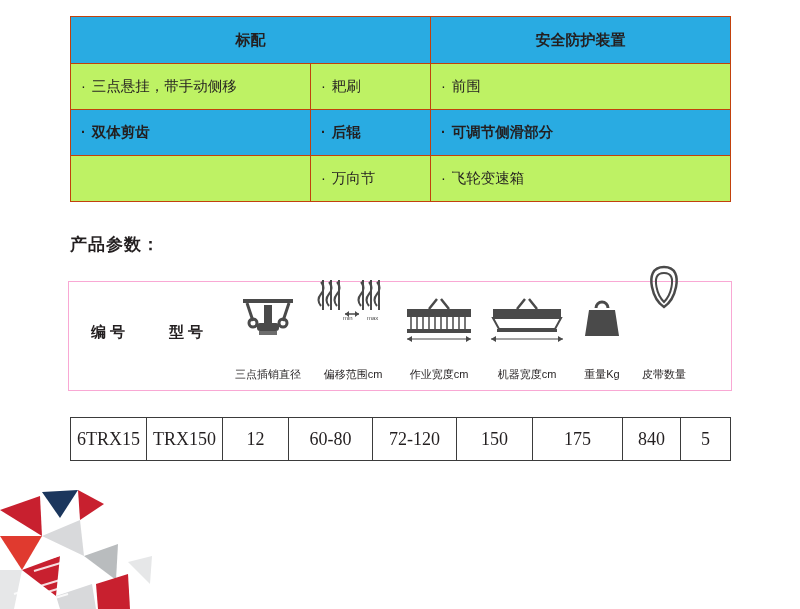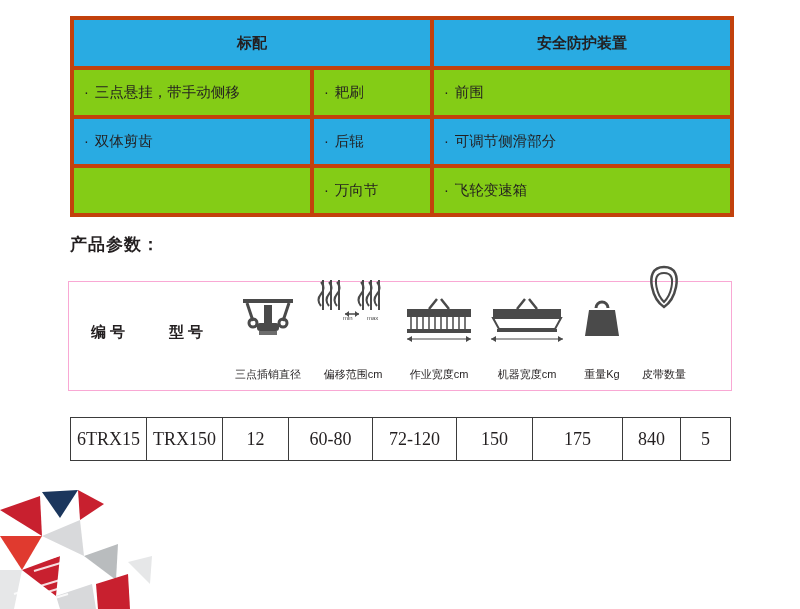--- a/index.html
+++ b/index.html
@@ -19,38 +19,39 @@
   
   .features-table {
     position: absolute;
     left: 70px;
     top: 16px;
     width: 660px;
     border-collapse: collapse;
     table-layout: fixed;
   }
   .features-table td {
-    border: 4px solid #c2410c;
+    border: 1px solid #c2410c;
     height: 45px;
     padding: 0 10px;
     font-size: 14.5px;
     vertical-align: middle;
   }
   .features-table .hdr {
     background: #29abe2;
     text-align: center;
     font-weight: bold;
     font-size: 15px;
     height: 46px;
   }
   .features-table .blue {
     background: #29abe2;
+    font-weight: bold;
   }
   .features-table .empty {
-    background: #84cc16;
+    background: #bef264;
   }
   .bullet-cell {
     white-space: nowrap;
   }
   .bullet {
     display: inline-block;
     margin-right: 6px;
   }
 
   

